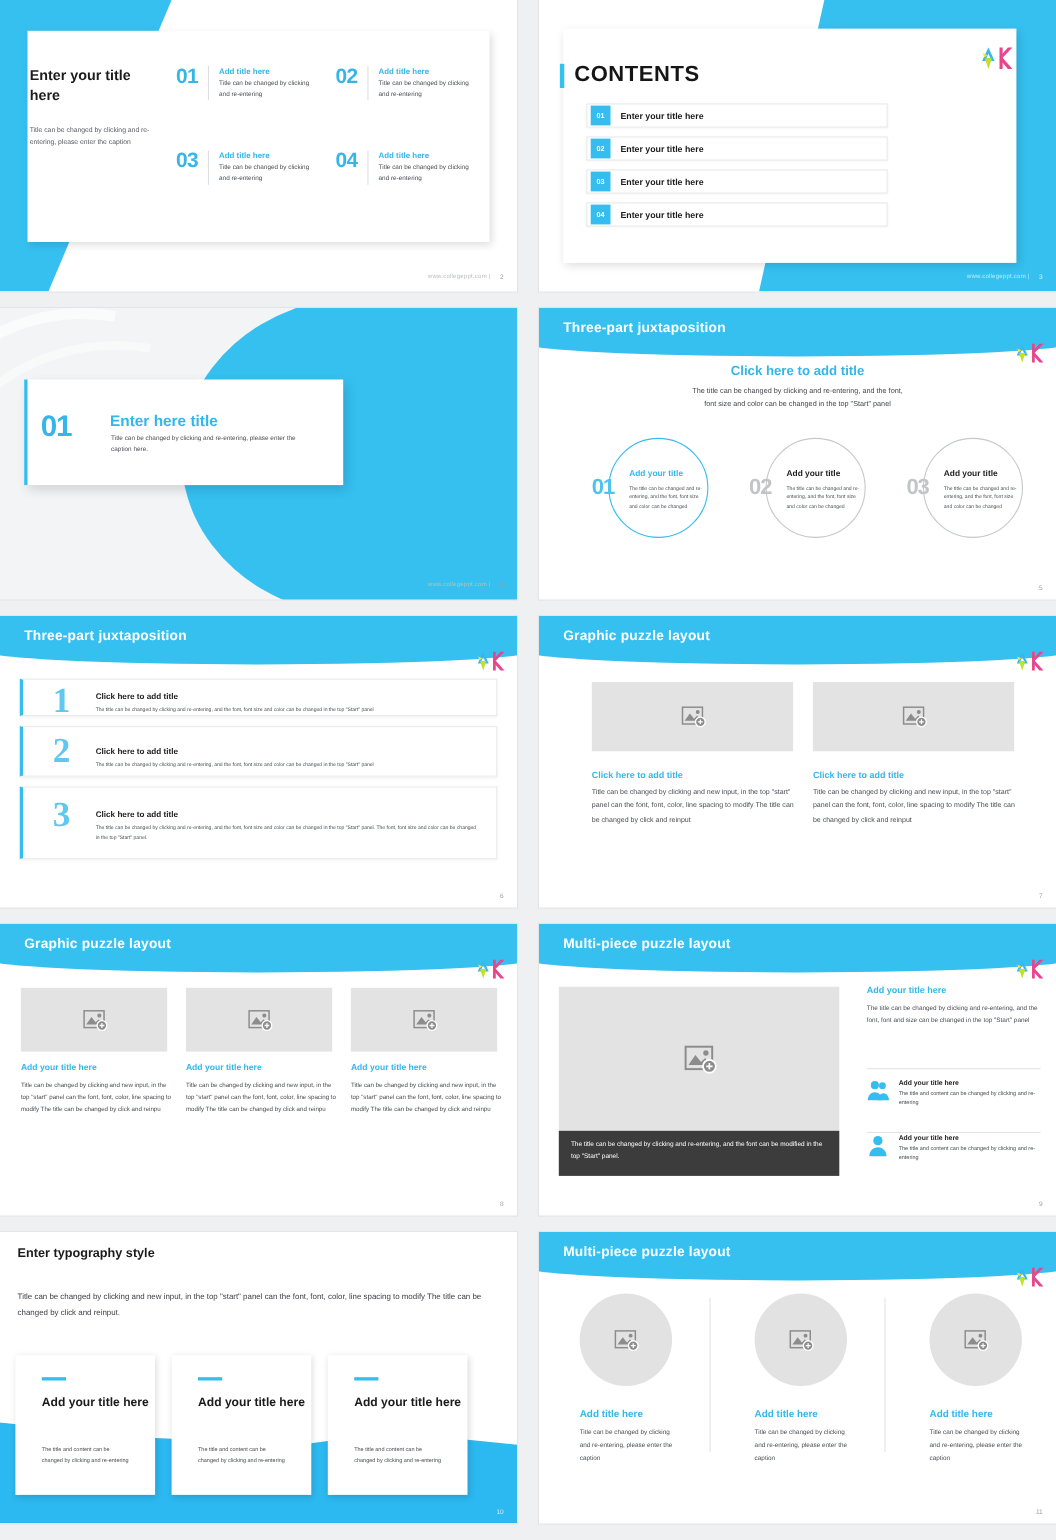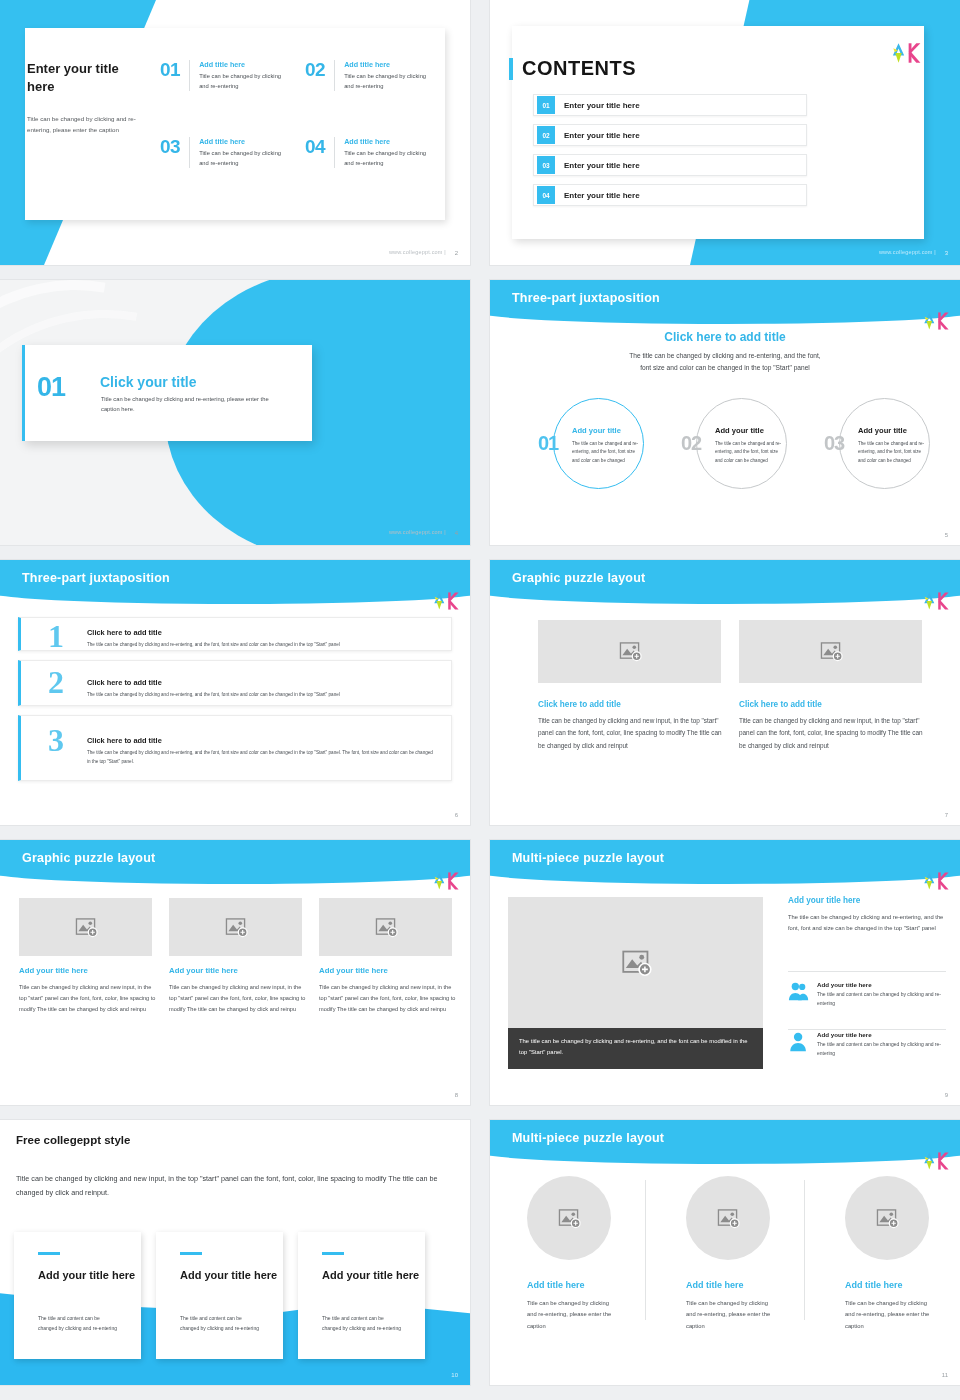--- a/index.html
+++ b/index.html
@@ -252,21 +252,21 @@
   <div class="slide" id="s3">
     <div class="swirlwrap">
       <div class="bigblue"></div>
       <div class="ring" style="left:-120px; top:-40px; width:330px; height:330px; border-width:16px; opacity:.85;"></div>
       <div class="ring" style="left:-100px; top:0px; width:350px; height:350px; border-width:10px; opacity:.6;"></div>
       <div class="ring" style="left:-80px; top:30px; width:370px; height:370px; border-width:8px; opacity:.45;"></div>
     </div>
     <div class="card"></div>
     <div class="vbar"></div>
     <div class="num">01</div>
-    <div class="ttl">Click your title</div>
+    <div class="ttl">Enter here title</div>
     <div class="dsc">Title can be changed by clicking and re-entering, please enter the caption here.</div>
     <div class="footer-url" style="right:24px; bottom:10px;">www.collegeppt.com  |</div>
     <div class="pagenum" style="right:12px; bottom:9px;">4</div>
   </div>
 
   <div class="slide" id="s4">
     <div class="hdr-band"></div>
     <div class="hdr-title">Three-part juxtaposition</div>
     <svg class="logo" style="right:10px; top:26px;" viewBox="0 0 42 28">
         <use href="#logo-ak"></use>
@@ -418,21 +418,21 @@
         <div class="mt">Add your title here</div>
         <div class="md">The title and content can be changed by clicking and re-entering</div>
       </div>
     </div>
 
     <div class="pagenum">9</div>
   </div>
 
   <div class="slide" id="s9">
     <div class="wave"></div>
-    <div class="t">Free collegeppt style</div>
+    <div class="t">Enter typography style</div>
     <div class="p">Title can be changed by clicking and new input, in the top "start" panel can the font, font, color, line spacing to modify The title can be changed by click and reinput.</div>
 
     <div class="card" style="left:14px;">
       <div class="dash"></div>
       <div class="ct">Add your title here</div>
       <div class="cd">The title and content can be changed by clicking and re-entering</div>
     </div>
     <div class="card" style="left:156px;">
       <div class="dash"></div>
       <div class="ct">Add your title here</div>

